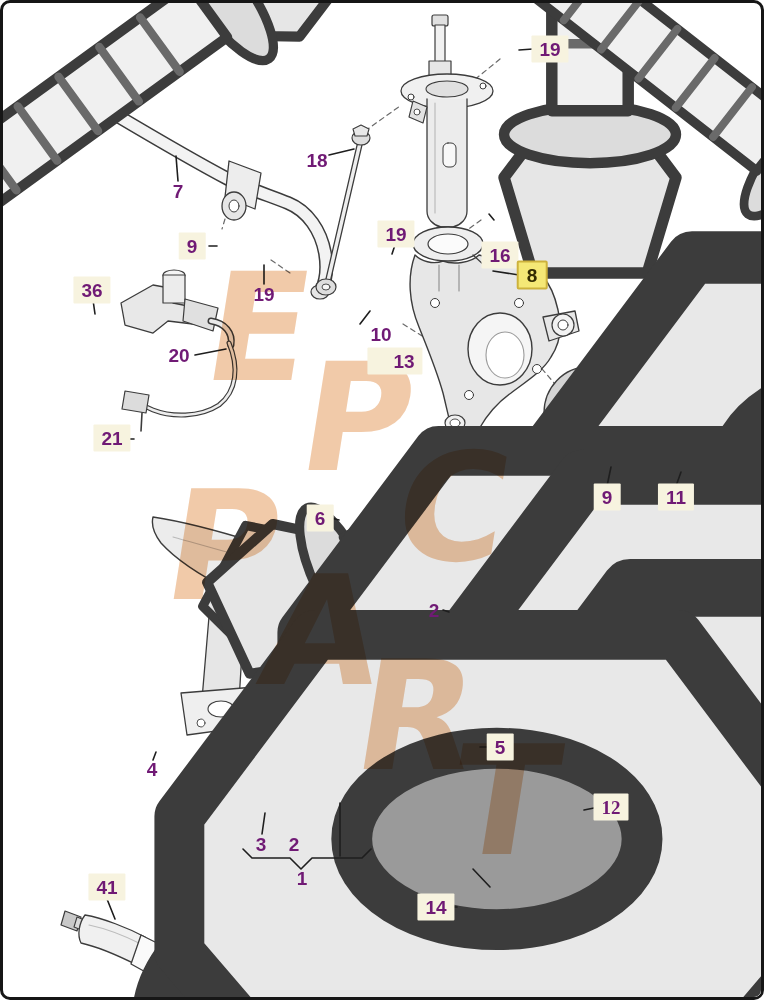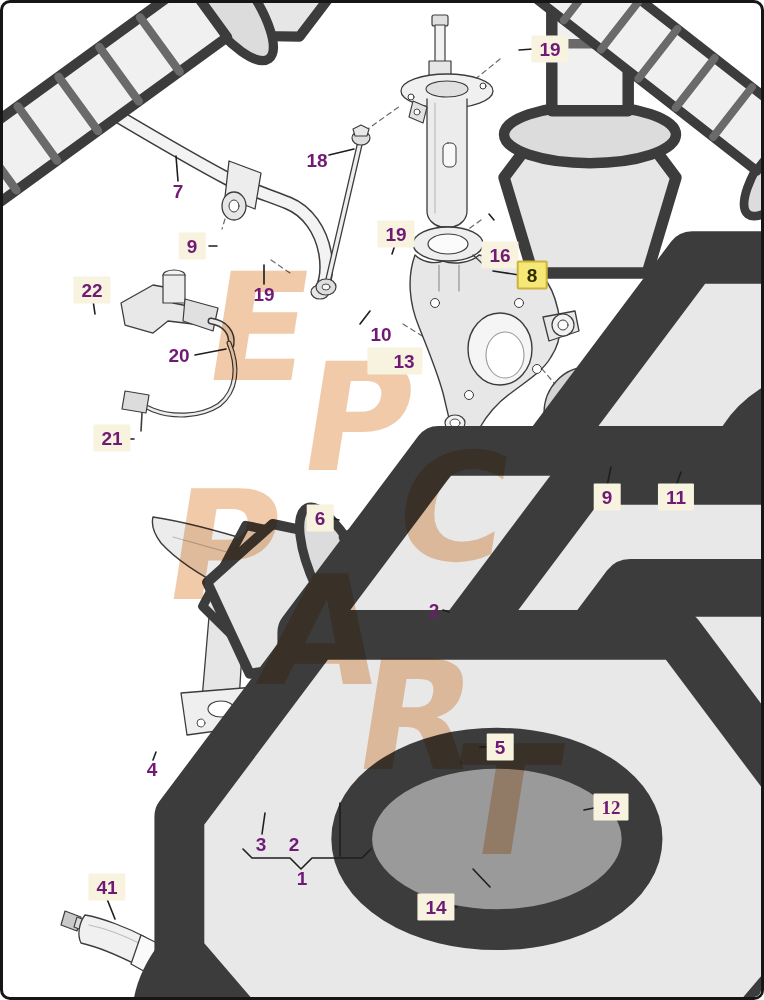--- a/index.html
+++ b/index.html
@@ -275,21 +275,21 @@
       <span class="wm-letter" style="left: 260px; top: 553px; font-size: 152px; color: rgba(228, 150, 84, 0.5);">A</span>
       <span class="wm-letter" style="left: 355px; top: 638px; font-size: 152px; color: rgba(228, 150, 84, 0.5);">R</span>
       <span class="wm-letter" style="left: 450px; top: 723px; font-size: 152px; color: rgba(228, 150, 84, 0.5);">T</span>
     </div>
 
   <div class="labels-layer">
       <div class="lbl plain" style="left: 175px; top: 188px;">7</div>
       <div class="lbl plain" style="left: 314px; top: 157px;">18</div>
       <div class="lbl boxed" style="left: 189px; top: 243px;">9</div>
       <div class="lbl plain" style="left: 261px; top: 291px;">19</div>
-      <div class="lbl boxed" style="left: 89px; top: 287px;">22</div>
+      <div class="lbl boxed" style="left: 89px; top: 287px;">36</div>
       <div class="lbl plain" style="left: 176px; top: 352px;">20</div>
       <div class="lbl boxed" style="left: 109px; top: 435px; text-align: center;">21</div>
       <div class="lbl boxed" style="left: 393px; top: 231px;">19</div>
       <div class="lbl boxed" style="left: 497px; top: 228px; margin-top: 24px;">16</div>
       <div class="lbl boxed" style="left: 547px; top: 46px;">19</div>
       <div class="lbl highlight" style="left: 529px; top: 272px;">8</div>
       <div class="lbl plain" style="left: 347px; top: 331px; margin-left: 31px;">10</div>
       <div class="lbl boxed" style="left: 392px; top: 358px; padding-left: 26px;">13</div>
       <div class="lbl boxed" style="left: 604px; top: 494px;">9</div>
       <div class="lbl boxed" style="left: 673px; top: 494px;">11</div>

